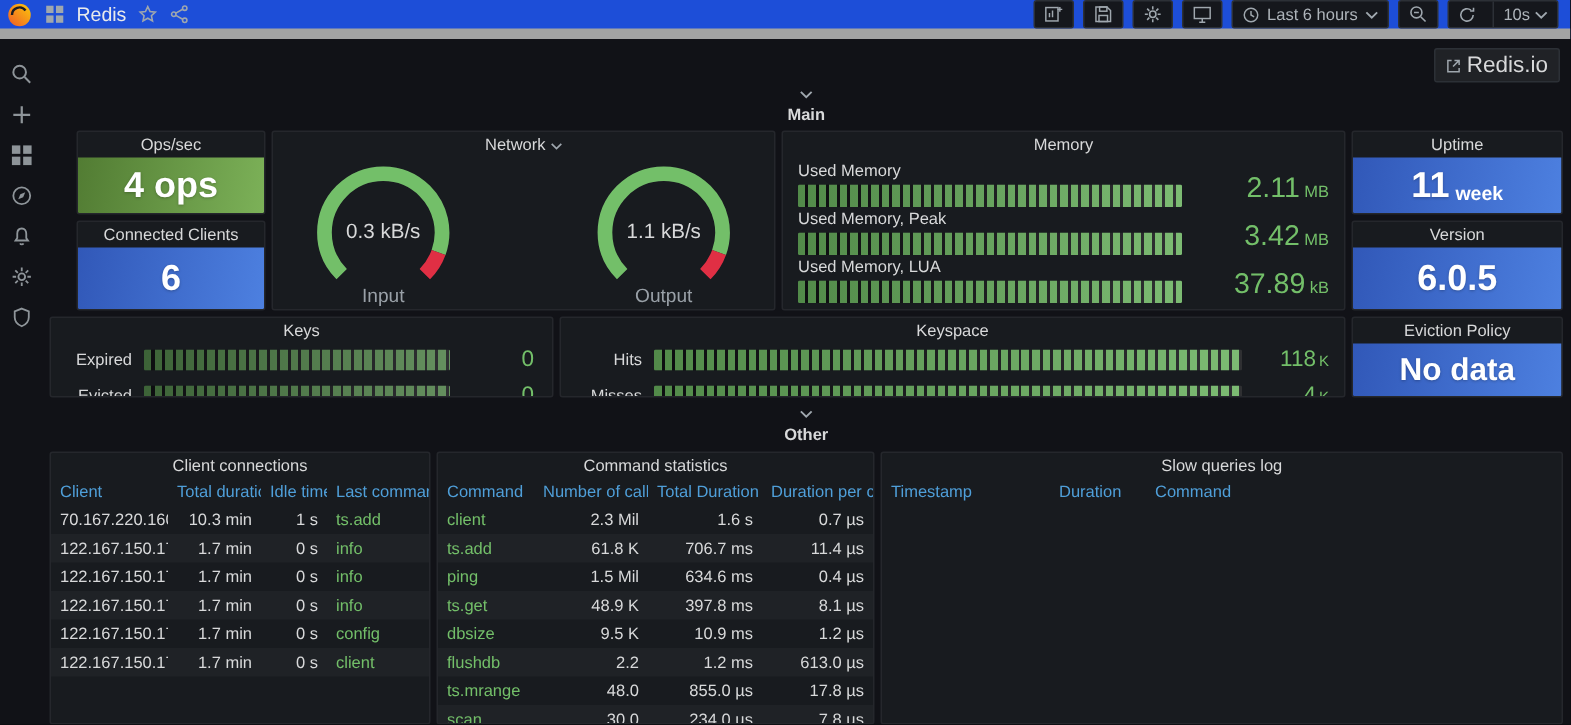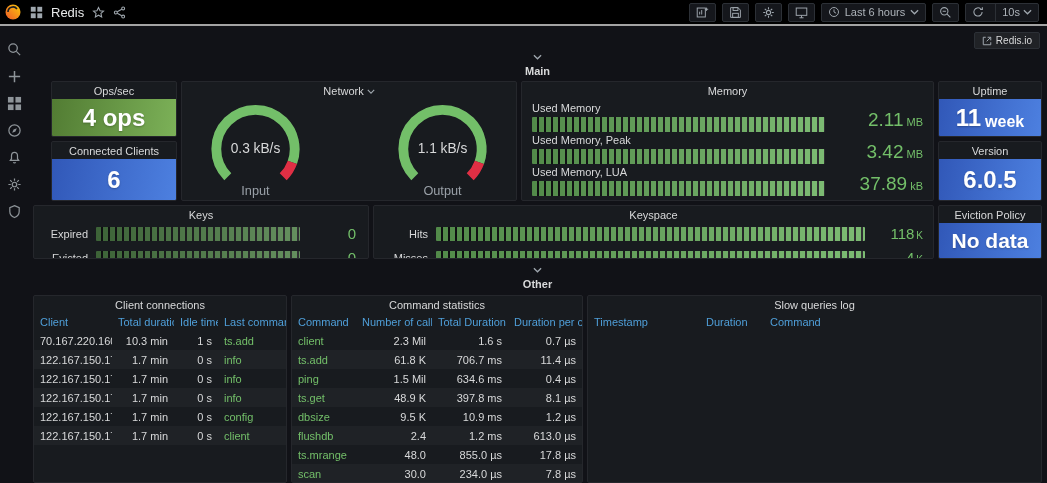--- a/index.html
+++ b/index.html
@@ -1,55 +1,55 @@
 <!DOCTYPE html>
 <html><head>
 <meta charset="utf-8">
 <style>
   * { box-sizing: border-box; margin: 0; padding: 0; }
   html,body { background:#0b0c0e; }
   body { font-family:"Liberation Sans","DejaVu Sans",sans-serif; }
   .app { position:relative; width:1047px; height:483px; background:#111217; color:#d8d9da; overflow:hidden; }
 
   
-  .topbar { position:absolute; top:0; left:0; right:0; height:26px; background:#000000; border-bottom:2px solid #a3a3a3; display:flex; align-items:center; justify-content:space-between; padding:0 8px 0 4px; z-index:3; }
+  .topbar { position:absolute; top:0; left:0; right:0; height:26px; background:#1d4ed8; border-bottom:7px solid #a3a3a3; display:flex; align-items:center; justify-content:space-between; padding:0 8px 0 4px; z-index:3; }
   .tb-left { display:flex; align-items:center; gap:8px; }
   .tb-right { display:flex; align-items:center; gap:6px; }
   .ic { display:inline-flex; align-items:center; justify-content:center; color:#9fa7ae; }
   .ic svg { display:block; }
   .dash-title { font-size:13px; font-weight:500; color:#e9eaeb; }
   .tb-btn { height:19px; display:flex; align-items:center; gap:5px; padding:0 6px; border:1px solid #2c3036; border-radius:2px; background:#15171c; color:#aeb4ba; font-size:11px; white-space:nowrap; cursor:pointer; }
   .tb-btn.split { padding:0; }
   .tb-btn.split .seg { display:flex; align-items:center; gap:3px; padding:0 6px; height:100%; }
   .tb-btn.split .seg + .seg { border-left:1px solid #2c3036; }
 
   
   .sidebar { position:absolute; left:0; top:26px; bottom:0; width:28px; display:flex; flex-direction:column; align-items:center; padding-top:14px; gap:9px; color:#8e9499; z-index:2; }
   .sb-ic { width:18px; height:18px; display:flex; align-items:center; justify-content:center; cursor:pointer; }
 
   
   .content { position:absolute; left:28px; top:26px; right:0; bottom:0; padding:0 5px; display:flex; flex-direction:column; overflow:hidden; }
   .subbar { display:flex; justify-content:flex-end; padding:6px 2px 3px; }
-  .link-btn { display:flex; align-items:center; gap:4px; font-size:10px; color:#d8d9da; background:#202226; border:1px solid #2c3036; border-radius:2px; padding:2px 7px; cursor:pointer; }
+  .link-btn { display:flex; align-items:center; gap:4px; font-size:15px; color:#d8d9da; background:#202226; border:1px solid #2c3036; border-radius:2px; padding:2px 7px; cursor:pointer; }
   .section-h { display:flex; align-items:center; gap:5px; font-size:11px; font-weight:700; color:#d8d9da; padding:2px 1px 4px; cursor:pointer;flex-direction:column; }
   .row { display:flex; gap:4px; }
-  .w1 { width:126px; } .w2 { width:336px; } .w3 { flex:1; min-width:0; } .w4 { width:104px; }
+  .w1 { width:126px; } .w2 { width:336px; } .w3 { flex:1; min-width:0; } .w4 { width:141px; }
   .stack { display:flex; flex-direction:column; gap:4px; }
   .stack .panel:first-child { height:56px; }
   .stack .panel:last-child { flex:1; }
 
   
   .panel { background:#181b1f; border:1px solid #25272c; border-radius:2px; display:flex; flex-direction:column; min-width:0; min-height:0; overflow:hidden; }
   .p-title { flex:0 0 auto; font-size:11px; text-align:center; color:#d8d9da; padding:3px 4px 2px; white-space:nowrap; overflow:hidden; display:flex; align-items:center; justify-content:center; gap:3px; cursor:pointer; }
   .stat-body { flex:1; display:flex; align-items:baseline; justify-content:center; gap:5px; }
   .stat-body { align-items:center; }
   .green { background:linear-gradient(100deg,#527c33,#7cb158); }
   .blue  { background:linear-gradient(100deg,#3158b8,#4d80e0); }
   .stat-big { font-size:24px; font-weight:700; color:#fff; text-shadow:0 1px 2px rgba(0,0,0,.25); }
-  .stat-unit { font-size:16px; font-weight:600; color:#fff; margin-left:-1px; padding-top:9px; }
+  .stat-unit { font-size:13px; font-weight:600; color:#fff; margin-left:-1px; padding-top:9px; }
 
   
   .gauges { flex:1; display:flex; align-items:center; justify-content:center; gap:40px; }
   .g-bg  { fill:none; stroke:#24272c; stroke-width:10; }
   .g-val { fill:none; stroke:#73BF69; stroke-width:10; }
   .g-red { fill:none; stroke:#e02f44; stroke-width:10; }
   .g-value-text { fill:#d8d9da; font-size:14px; font-weight:500; text-anchor:middle; font-family:"Liberation Sans","DejaVu Sans",sans-serif; }
   .g-label-text { fill:#99a0a7; font-size:13px; text-anchor:middle; font-family:"Liberation Sans","DejaVu Sans",sans-serif; }
 
   
@@ -520,21 +520,21 @@
             <span class="td r">8.1 µs</span>
           </div>
           <div class="tr">
             <span class="td cmd">dbsize</span>
             <span class="td r">9.5 K</span>
             <span class="td r">10.9 ms</span>
             <span class="td r">1.2 µs</span>
           </div>
           <div class="tr">
             <span class="td cmd">flushdb</span>
-            <span class="td r">2.4</span>
+            <span class="td r">2.2</span>
             <span class="td r">1.2 ms</span>
             <span class="td r">613.0 µs</span>
           </div>
           <div class="tr">
             <span class="td cmd">ts.mrange</span>
             <span class="td r">48.0</span>
             <span class="td r">855.0 µs</span>
             <span class="td r">17.8 µs</span>
           </div>
           <div class="tr">

